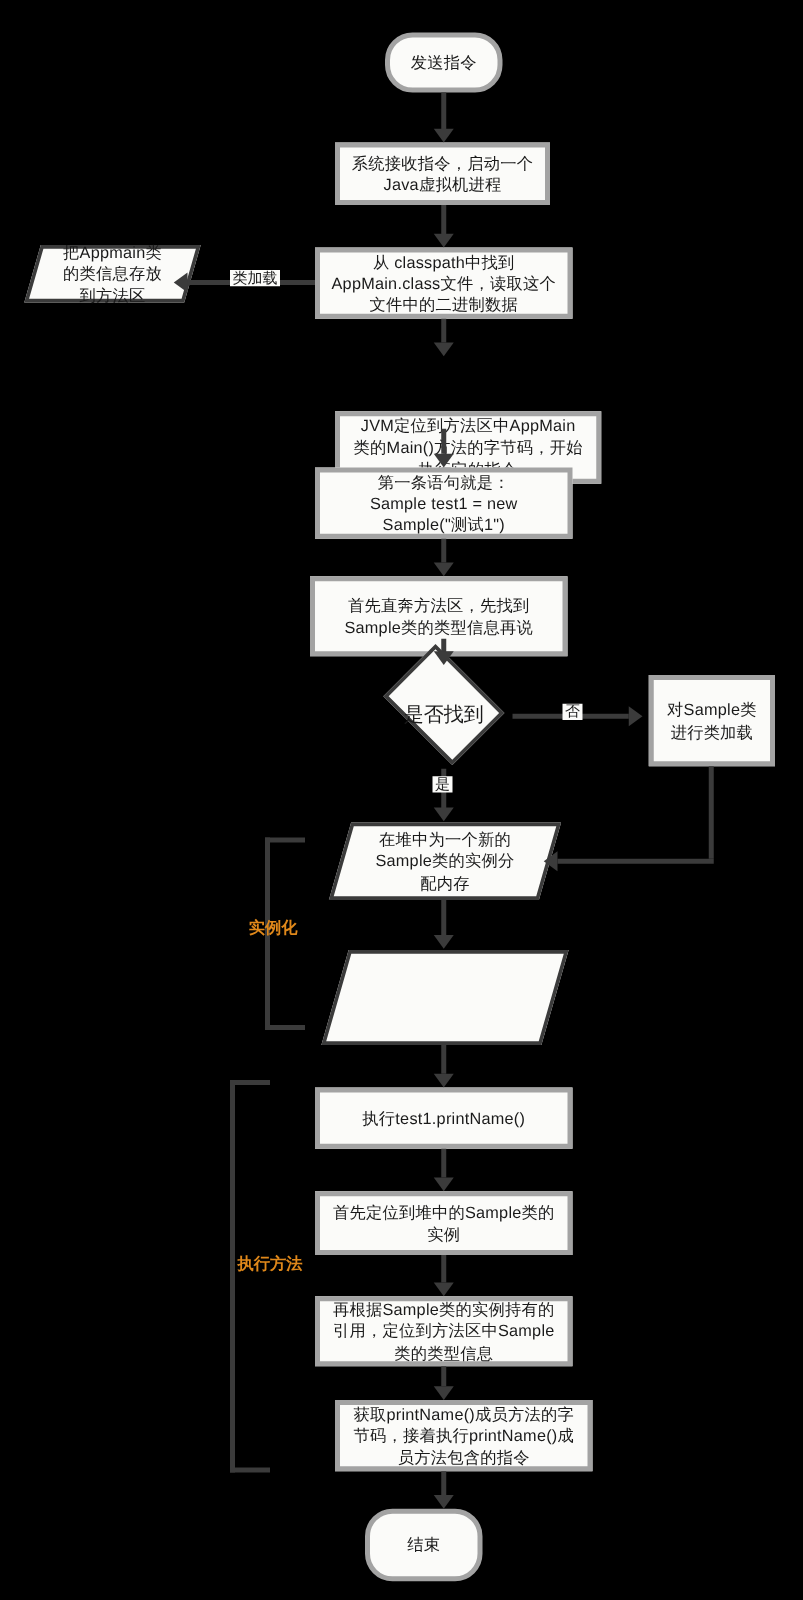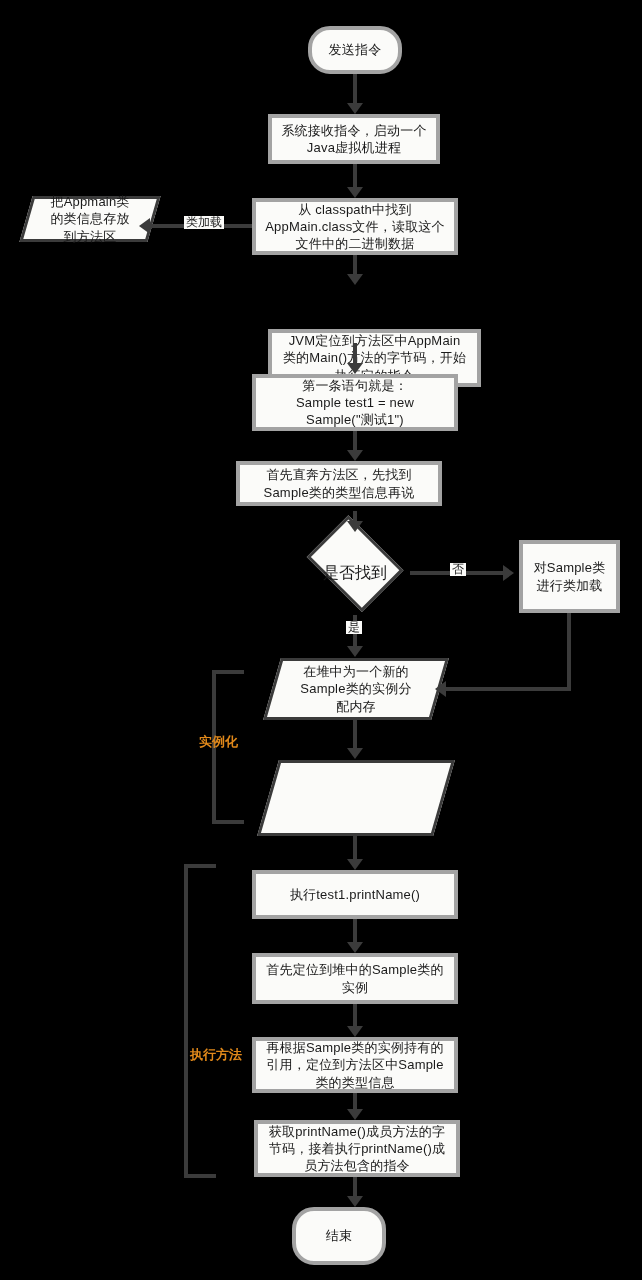--- a/index.html
+++ b/index.html
@@ -93,21 +93,21 @@
   </div>
 
   <div class="node" style="left:268px;top:285px;width:213px;height:58px;margin-top:44px;">JVM定位到方法区中AppMain
 类的Main()方法的字节码，开始
 执行它的指令</div>
 
   <div class="node" style="left:252px;top:374px;width:206px;height:57px;">第一条语句就是：
 Sample test1 = new
 Sample("测试1")</div>
 
-  <div class="node" style="left:236px;top:461px;width:206px;height:45px;">首先直奔方法区，先找到
+  <div class="node" style="left:248px;top:461px;width:206px;height:64px;">首先直奔方法区，先找到
 Sample类的类型信息再说</div>
 
   <div class="diamond" style="left:300px;top:531px;width:110px;height:84px;">
     <span class="dshape"></span>
     <span class="dtext">是否找到</span>
   </div>
 
   <div class="node" style="left:519px;top:540px;width:101px;height:73px;">对Sample类
 进行类加载</div>
 
@@ -124,21 +124,21 @@
 
   <div class="node" style="left:252px;top:870px;width:206px;height:49px;">执行test1.printName()</div>
 
   <div class="node" style="left:252px;top:953px;width:206px;height:51px;">首先定位到堆中的Sample类的
 实例</div>
 
   <div class="node" style="left:252px;top:1037px;width:206px;height:56px;">再根据Sample类的实例持有的
 引用，定位到方法区中Sample
 类的类型信息</div>
 
-  <div class="node" style="left:254px;top:1120px;width:206px;height:57px;">获取printName()成员方法的字
+  <div class="node" style="left:268px;top:1120px;width:206px;height:57px;">获取printName()成员方法的字
 节码，接着执行printName()成
 员方法包含的指令</div>
 
   <div class="node term" style="left:292px;top:1207px;width:94px;height:58px;">结束</div>
 
   <div class="edge v" style="left:353px;top:74px;height:30px;"></div>
   <div class="arrow down" style="left:347px;top:103px;"></div>
 
   <div class="edge v" style="left:353px;top:164px;height:24px;"></div>
   <div class="arrow down" style="left:347px;top:187px;"></div>
@@ -186,15 +186,15 @@
   <div class="edge v" style="left:353px;top:1093px;height:16px;"></div>
   <div class="arrow down" style="left:347px;top:1109px;"></div>
 
   <div class="edge v" style="left:353px;top:1177px;height:19px;"></div>
   <div class="arrow down" style="left:347px;top:1196px;"></div>
 
   <div class="bracket" style="left:212px;top:670px;width:28px;height:146px;"></div>
   <div class="glabel" style="left:199px;top:733px;">实例化</div>
 
   <div class="bracket" style="left:184px;top:864px;width:28px;height:306px;"></div>
-  <div class="glabel" style="left:190px;top:1002px;margin-top:44px;">执行方法</div>
+  <div class="glabel" style="left:190px;top:1002px;">执行方法</div>
 
 </div>
 
 </body></html>

